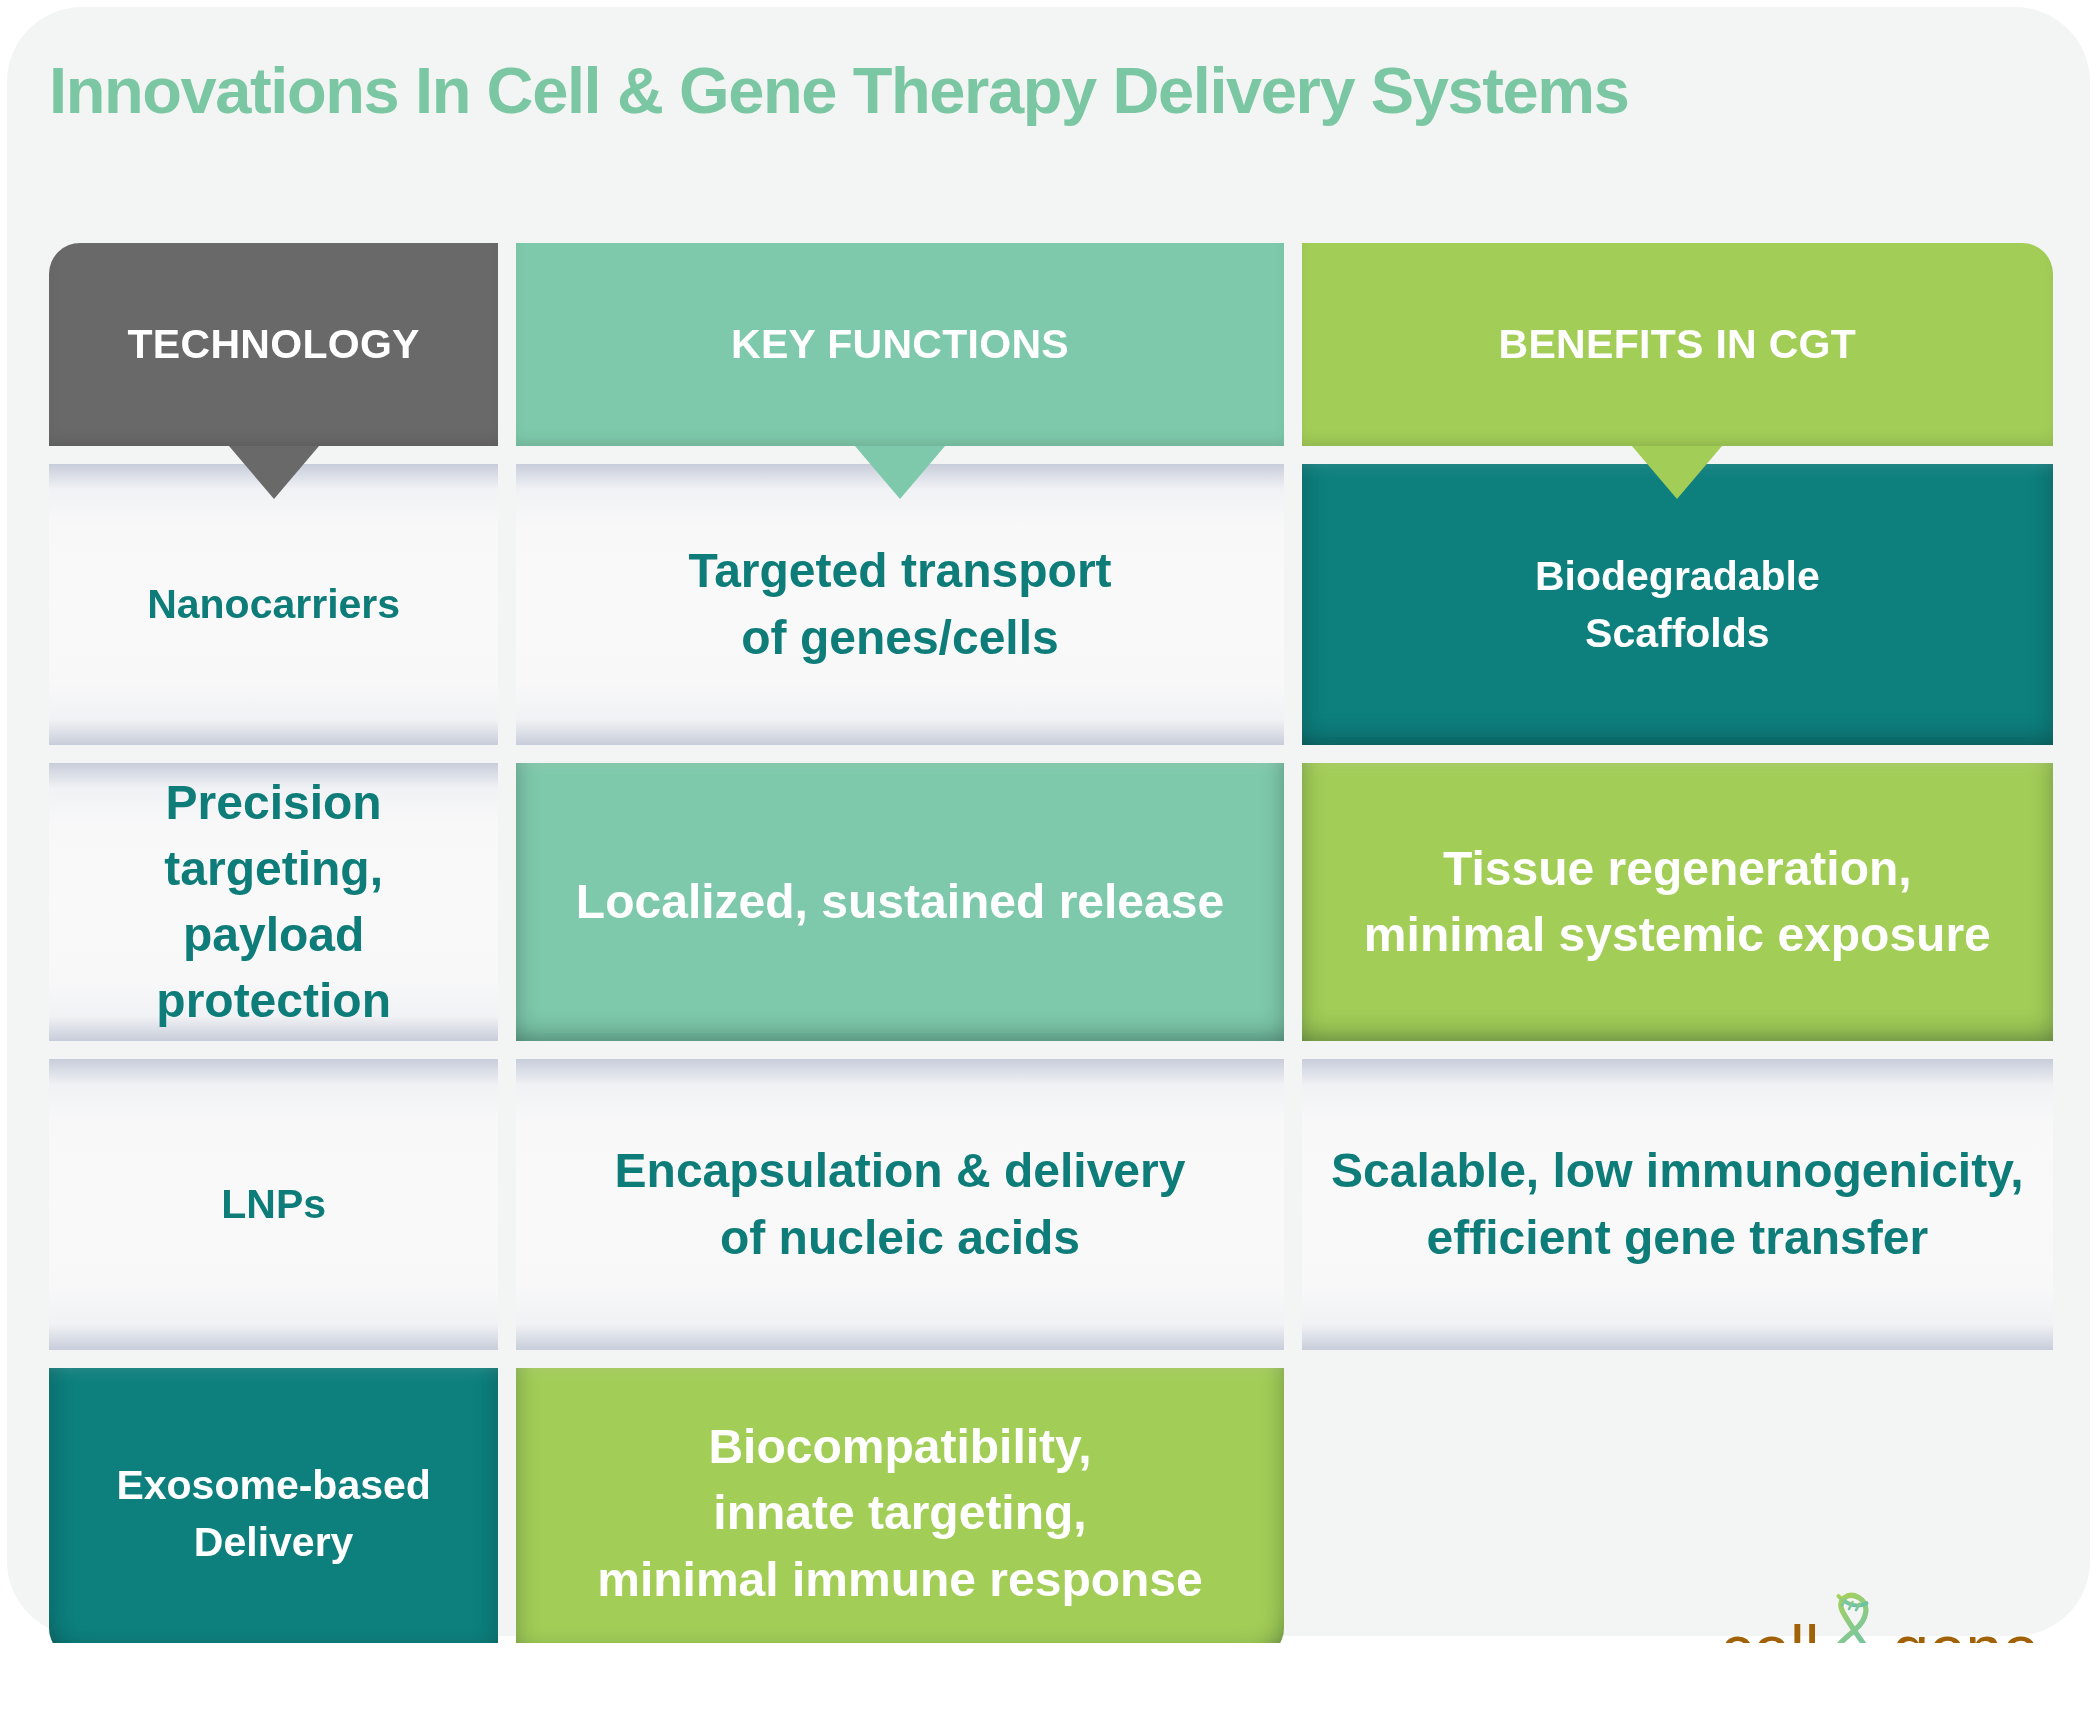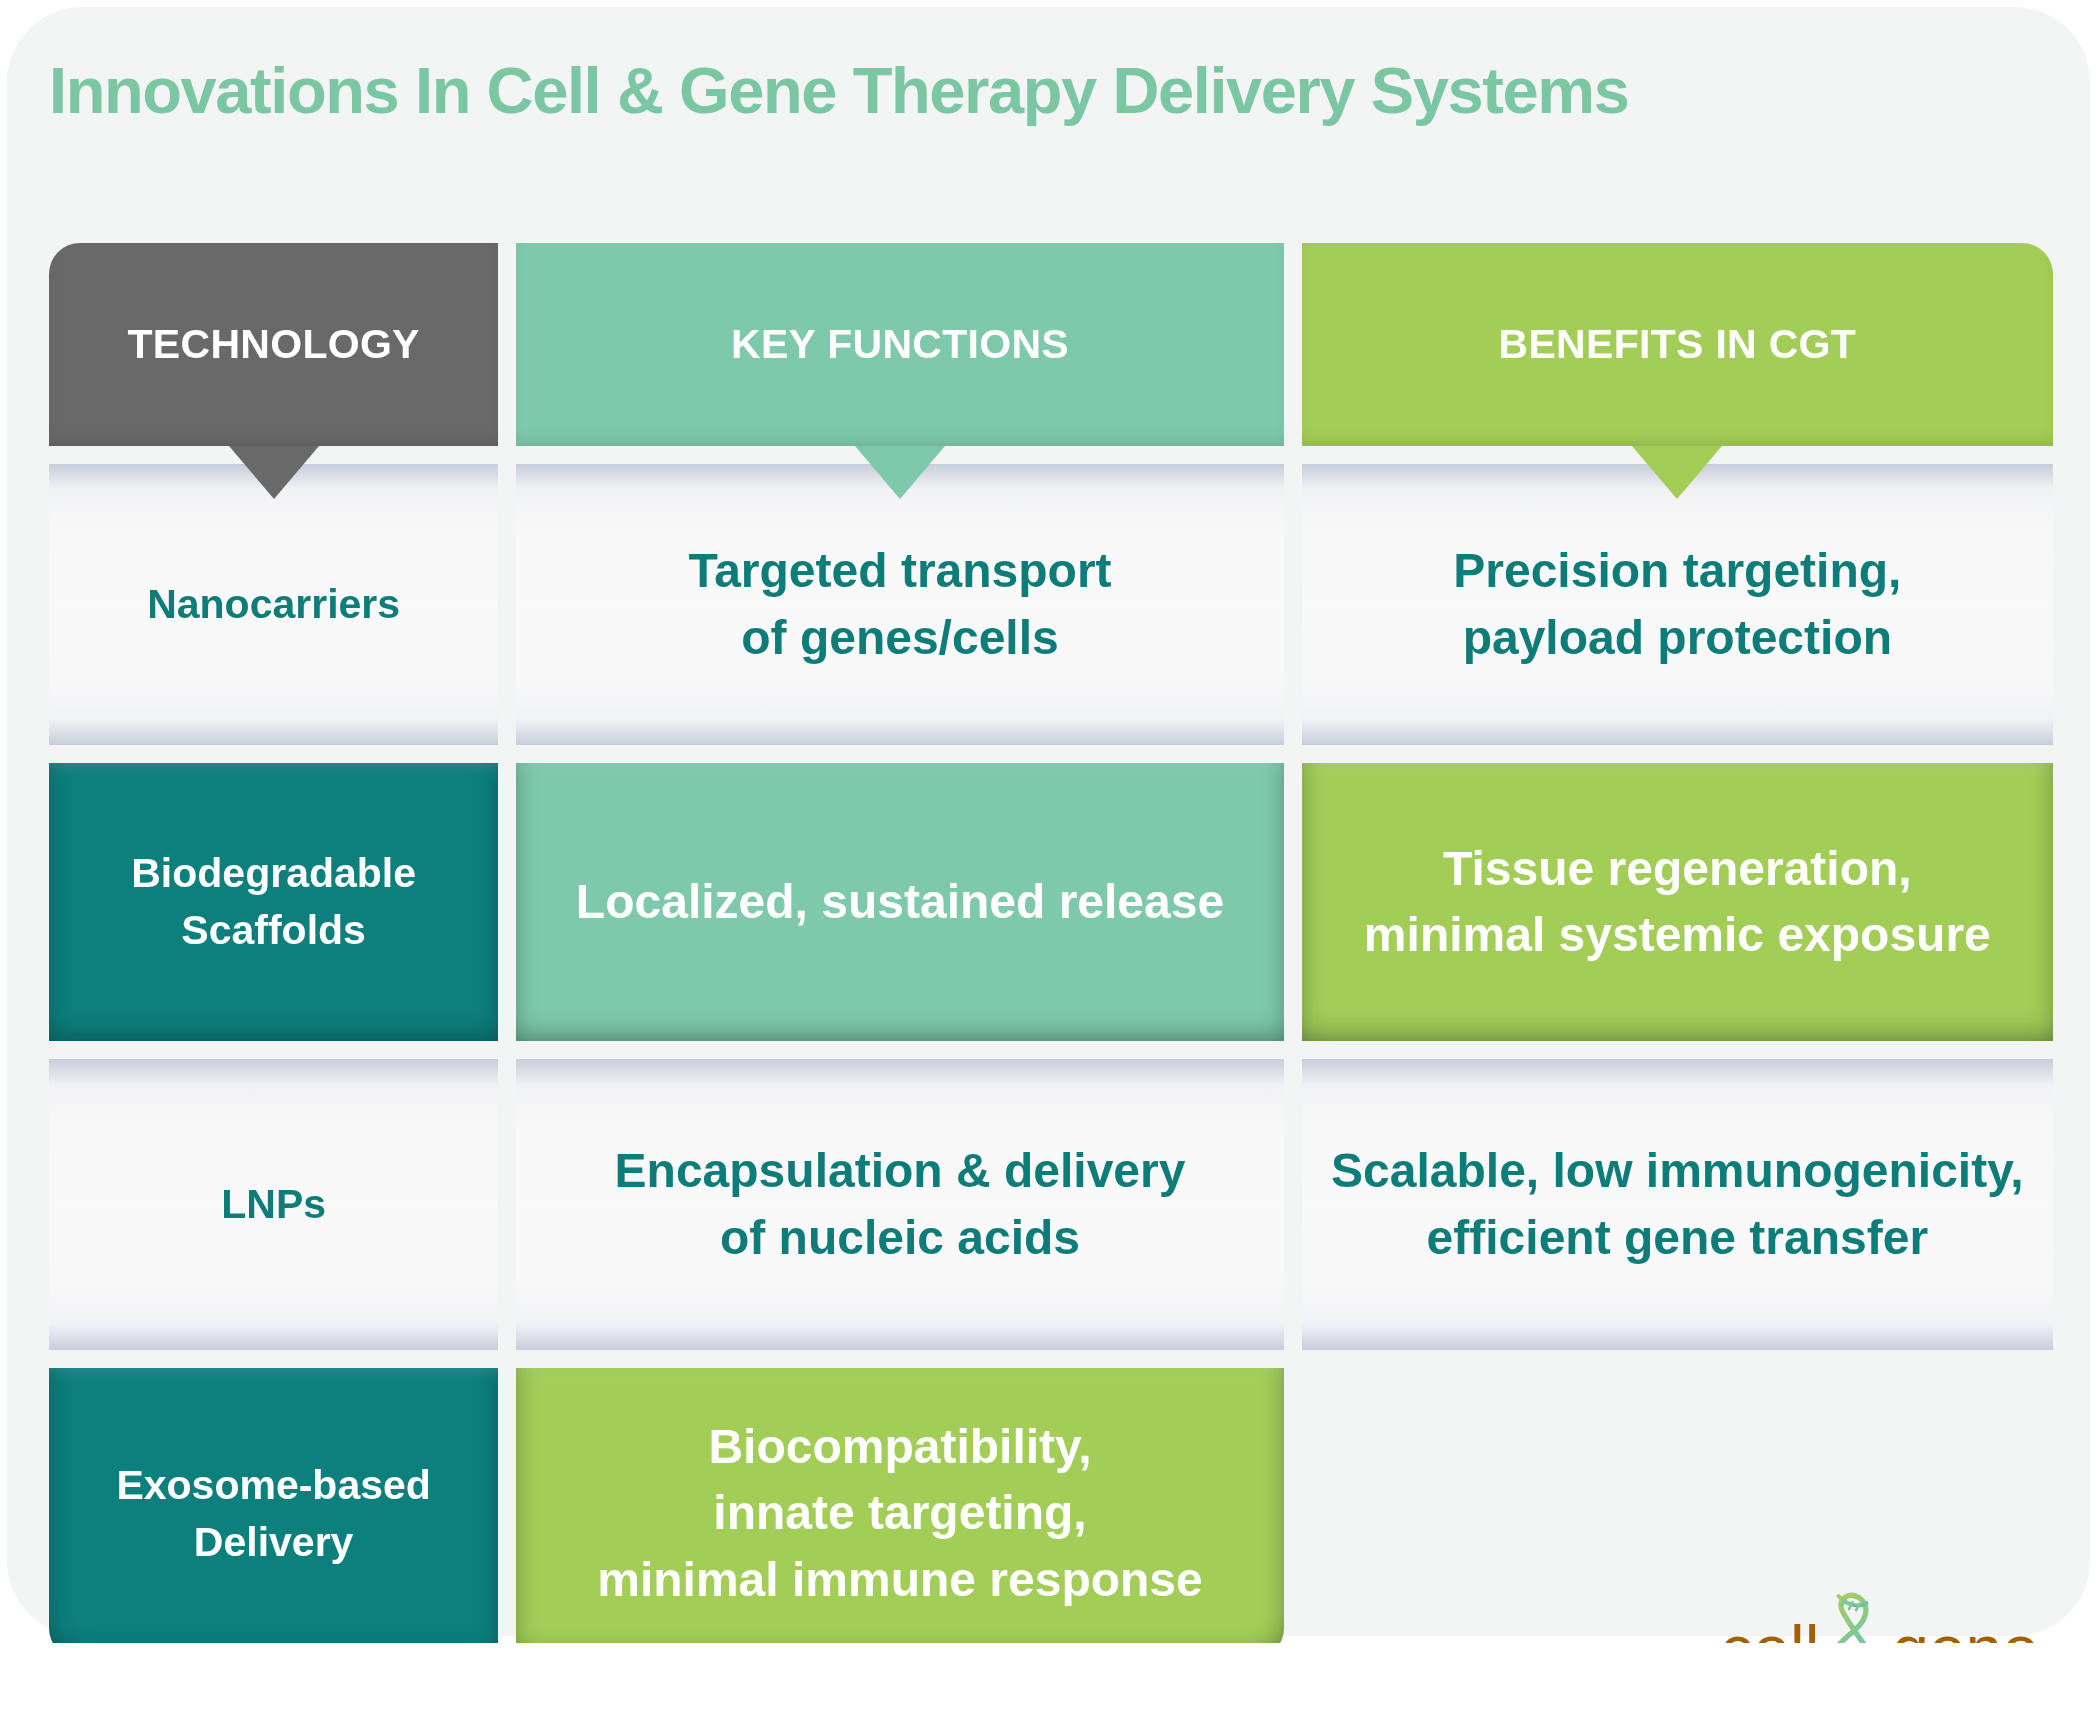--- a/index.html
+++ b/index.html
@@ -119,25 +119,25 @@
       <span class="pointer"></span>
     </div>
     <div class="hdr hdr-ben">
       <span>BENEFITS IN CGT</span>
       <span class="pointer"></span>
     </div>
 
     <div class="cell light tech-name">Nanocarriers</div>
     <div class="cell light body-text">Targeted transport
 of genes/cells</div>
+    <div class="cell colored teal tech-name">Biodegradable
+Scaffolds</div>
+
     <div class="cell light body-text">Precision targeting,
 payload protection</div>
-
-    <div class="cell colored teal tech-name">Biodegradable
-Scaffolds</div>
     <div class="cell colored seafoam body-text">Localized, sustained release</div>
     <div class="cell colored lime body-text">Tissue regeneration,
 minimal systemic exposure</div>
 
     <div class="cell light tech-name">LNPs</div>
     <div class="cell light body-text">Encapsulation &amp; delivery
 of nucleic acids</div>
     <div class="cell light body-text">Scalable, low immunogenicity,
 efficient gene transfer</div>
 

